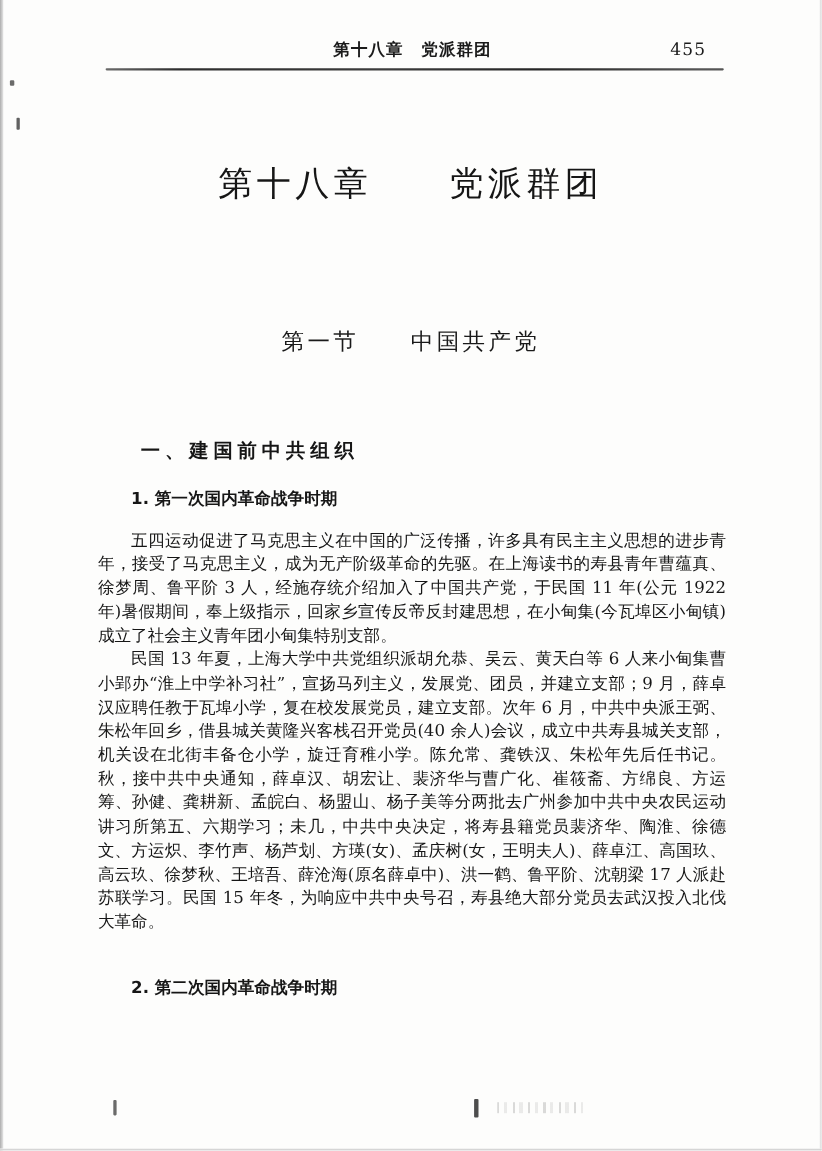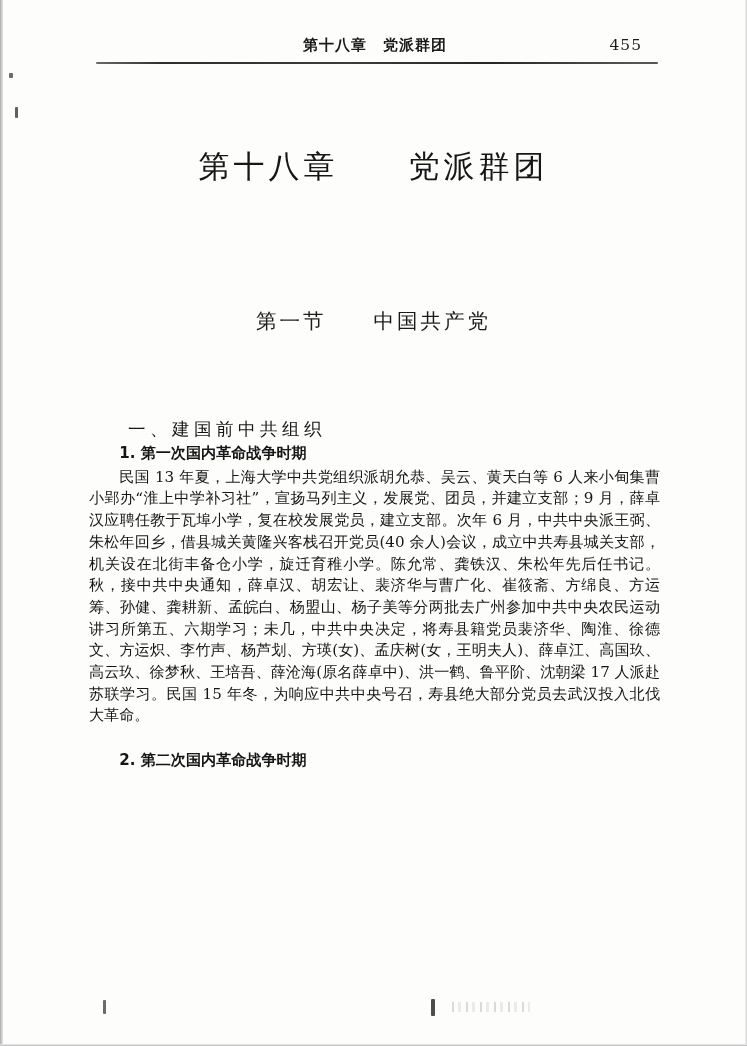--- a/index.html
+++ b/index.html
@@ -44,50 +44,50 @@
   .chapter-title {
     position: absolute; top: 146px; left: 0; width: 747px;
     text-align: center;
     font-family: "DejaVu Serif", serif;
     font-size: 31px; font-weight: 500; letter-spacing: 4px;
     color: #161616;
   }
 
   
   .section-title {
-    position: absolute; top: 307px; left: 0; width: 747px;
+    position: absolute; top: 296px; left: 0; width: 747px;
     text-align: center;
     font-family: "DejaVu Serif", serif;
     font-size: 20.5px; font-weight: 500; letter-spacing: 3px;
     color: #1a1a1a;
   }
 
   
   .subsection-title {
-    position: absolute; top: 417px; left: 128px;
+    position: absolute; top: 397px; left: 128px;
     font-family: "DejaVu Serif", serif;
-    font-size: 17.5px; font-weight: 400; letter-spacing: 4.5px;
+    font-size: 17.5px; font-weight: 700; letter-spacing: 4.5px;
     color: #161616;
   }
 
   
   .body-block {
     position: absolute; top: 443px; left: 89px; width: 571px;
     font-size: 15.1px; line-height: 21.7px;
     text-align: justify;
     color: #161616;
   }
   .body-block p { margin: 0; text-indent: 2em; }
   .run-head {
     margin: 0; text-indent: 2em;
     font-family: "DejaVu Sans", sans-serif;
     font-weight: 700; font-size: 15.1px;
   }
-  .run-head.second { margin-top: 23px; margin-bottom: 1px; }
-  .run-head.first  { margin-bottom: 2px; }
+  .run-head.second { margin-top: 38px; margin-bottom: 1px; }
+  .run-head.first  { margin-bottom: 16px; }
 
   
   .artifact { position: absolute; background: #3a3a3a; border-radius: 1px; }
   .a-dot    { left: 9px;  top: 73px;   width: 4px; height: 5px;  opacity: .75; }
   .a-tick1  { left: 15px; top: 107px;  width: 3px; height: 11px; opacity: .8; }
   .a-tick2  { left: 103px; top: 1000px; width: 3px; height: 14px; opacity: .75; }
   .a-tick3  { left: 431px; top: 999px;  width: 4px; height: 17px; opacity: .9; }
   .a-smudge {
     left: 452px; top: 1002px; width: 78px; height: 10px;
     background: repeating-linear-gradient(90deg,
@@ -110,20 +110,21 @@
 <div class="header-rule"></div>
 
 <div class="chapter-title">第十八章　　党派群团</div>
 
 <div class="section-title">第一节　　中国共产党</div>
 
 <div class="subsection-title">一、建国前中共组织</div>
 
 <div class="body-block">
   <p class="run-head first">1. 第一次国内革命战争时期</p>
+  <p>五四运动促进了马克思主义在中国的广泛传播，许多具有民主主义思想的进步青年，接受了马克思主义，成为无产阶级革命的先驱。在上海读书的寿县青年曹蕴真、徐梦周、鲁平阶 3 人，经施存统介绍加入了中国共产党，于民国 11 年(公元 1922 年)暑假期间，奉上级指示，回家乡宣传反帝反封建思想，在小甸集(今瓦埠区小甸镇)成立了社会主义青年团小甸集特别支部。</p>
   <p>民国 13 年夏，上海大学中共党组织派胡允恭、吴云、黄天白等 6 人来小甸集曹小郢办“淮上中学补习社”，宣扬马列主义，发展党、团员，并建立支部；9 月，薛卓汉应聘任教于瓦埠小学，复在校发展党员，建立支部。次年 6 月，中共中央派王弼、朱松年回乡，借县城关黄隆兴客栈召开党员(40 余人)会议，成立中共寿县城关支部，机关设在北街丰备仓小学，旋迁育稚小学。陈允常、龚铁汉、朱松年先后任书记。秋，接中共中央通知，薛卓汉、胡宏让、裴济华与曹广化、崔筱斋、方绵良、方运筹、孙健、龚耕新、孟皖白、杨盟山、杨子美等分两批去广州参加中共中央农民运动讲习所第五、六期学习；未几，中共中央决定，将寿县籍党员裴济华、陶淮、徐德文、方运炽、李竹声、杨芦划、方瑛(女)、孟庆树(女，王明夫人)、薛卓江、高国玖、高云玖、徐梦秋、王培吾、薛沧海(原名薛卓中)、洪一鹤、鲁平阶、沈朝梁 17 人派赴苏联学习。民国 15 年冬，为响应中共中央号召，寿县绝大部分党员去武汉投入北伐大革命。</p>
   <p class="run-head second">2. 第二次国内革命战争时期</p>
 </div>
 
 <div class="artifact a-dot"></div>
 <div class="artifact a-tick1"></div>
 <div class="artifact a-tick2"></div>
 <div class="artifact a-tick3"></div>
 <div class="artifact a-smudge"></div>
 

